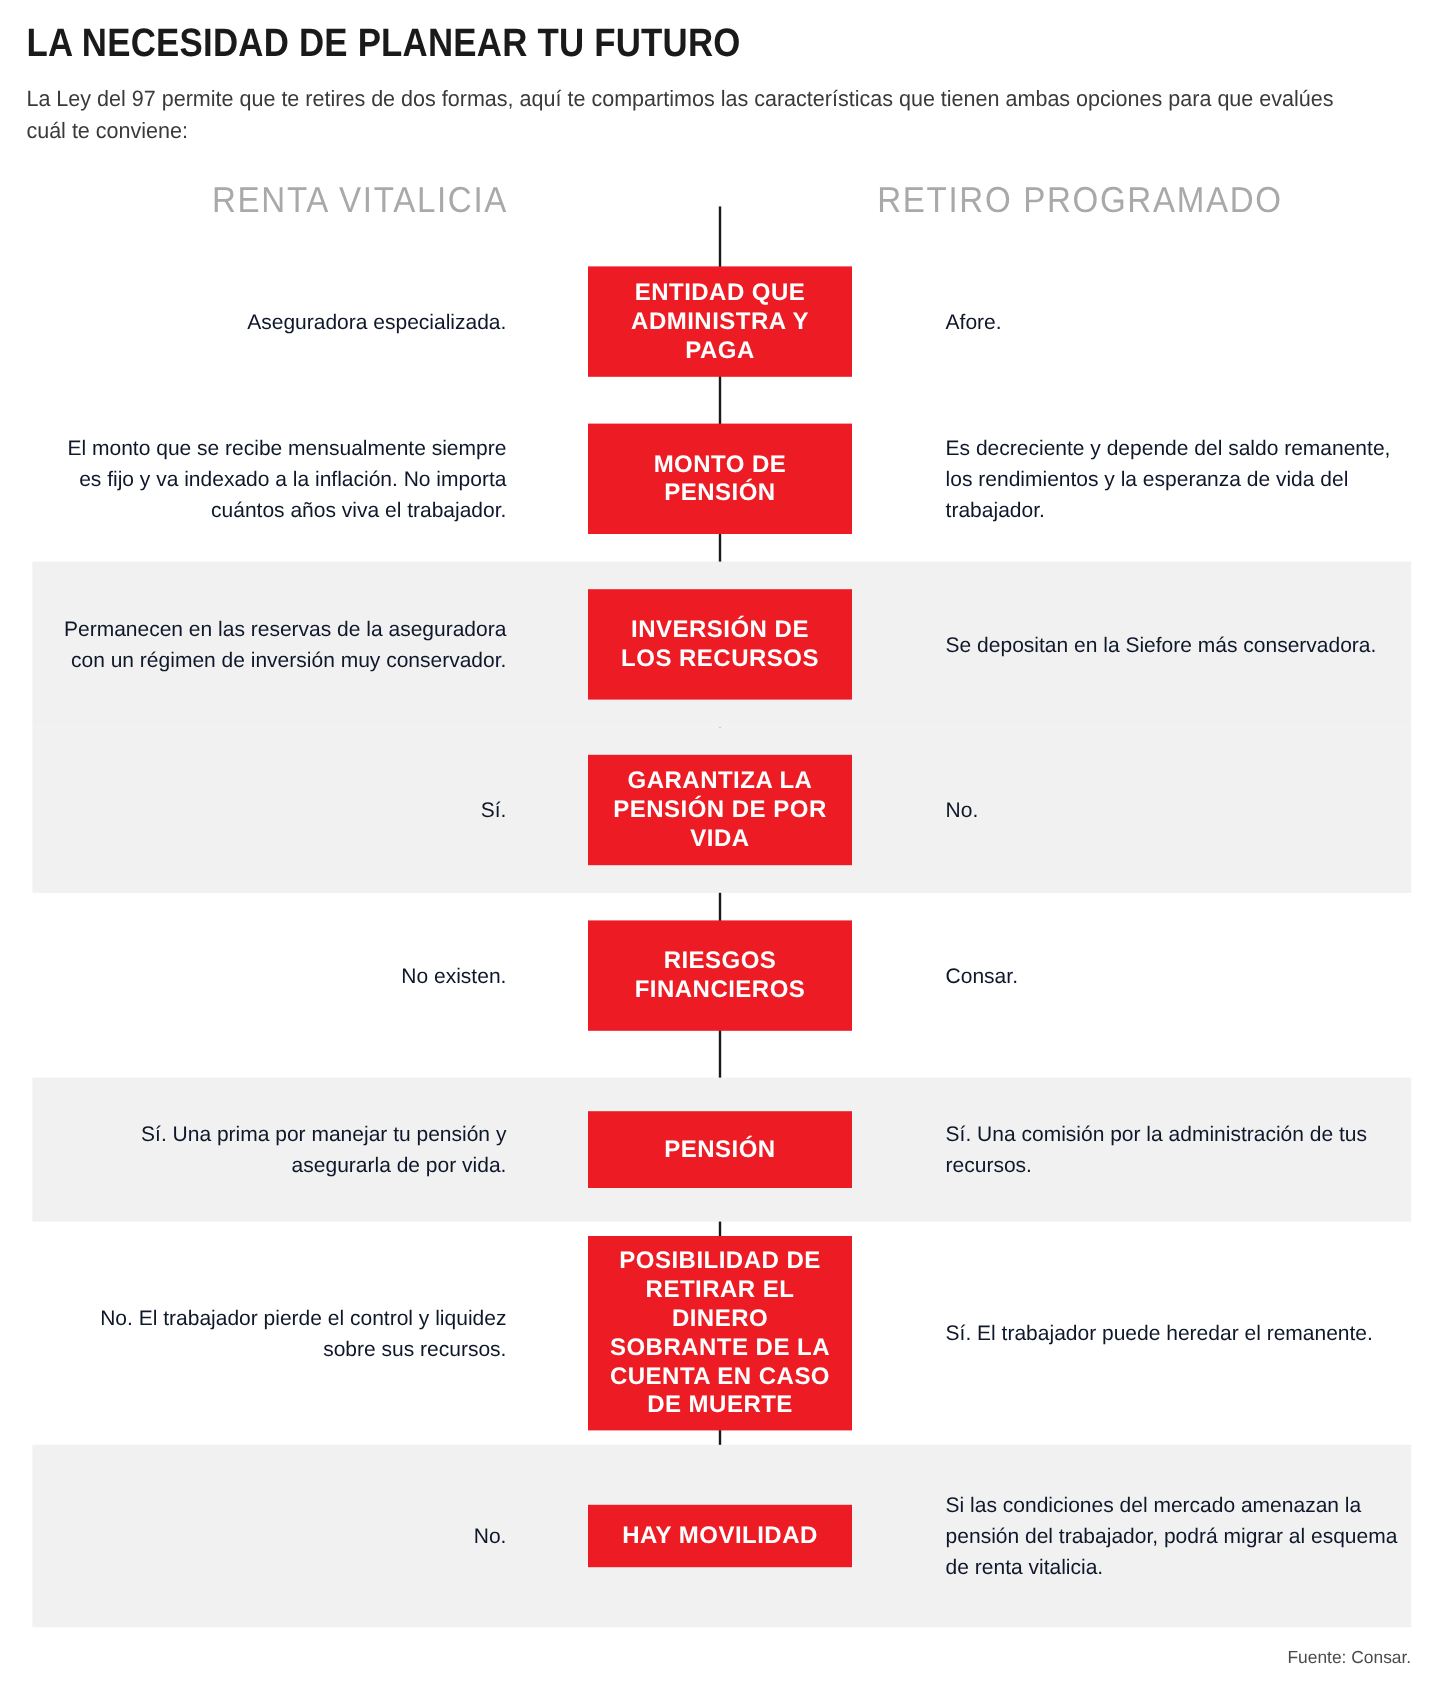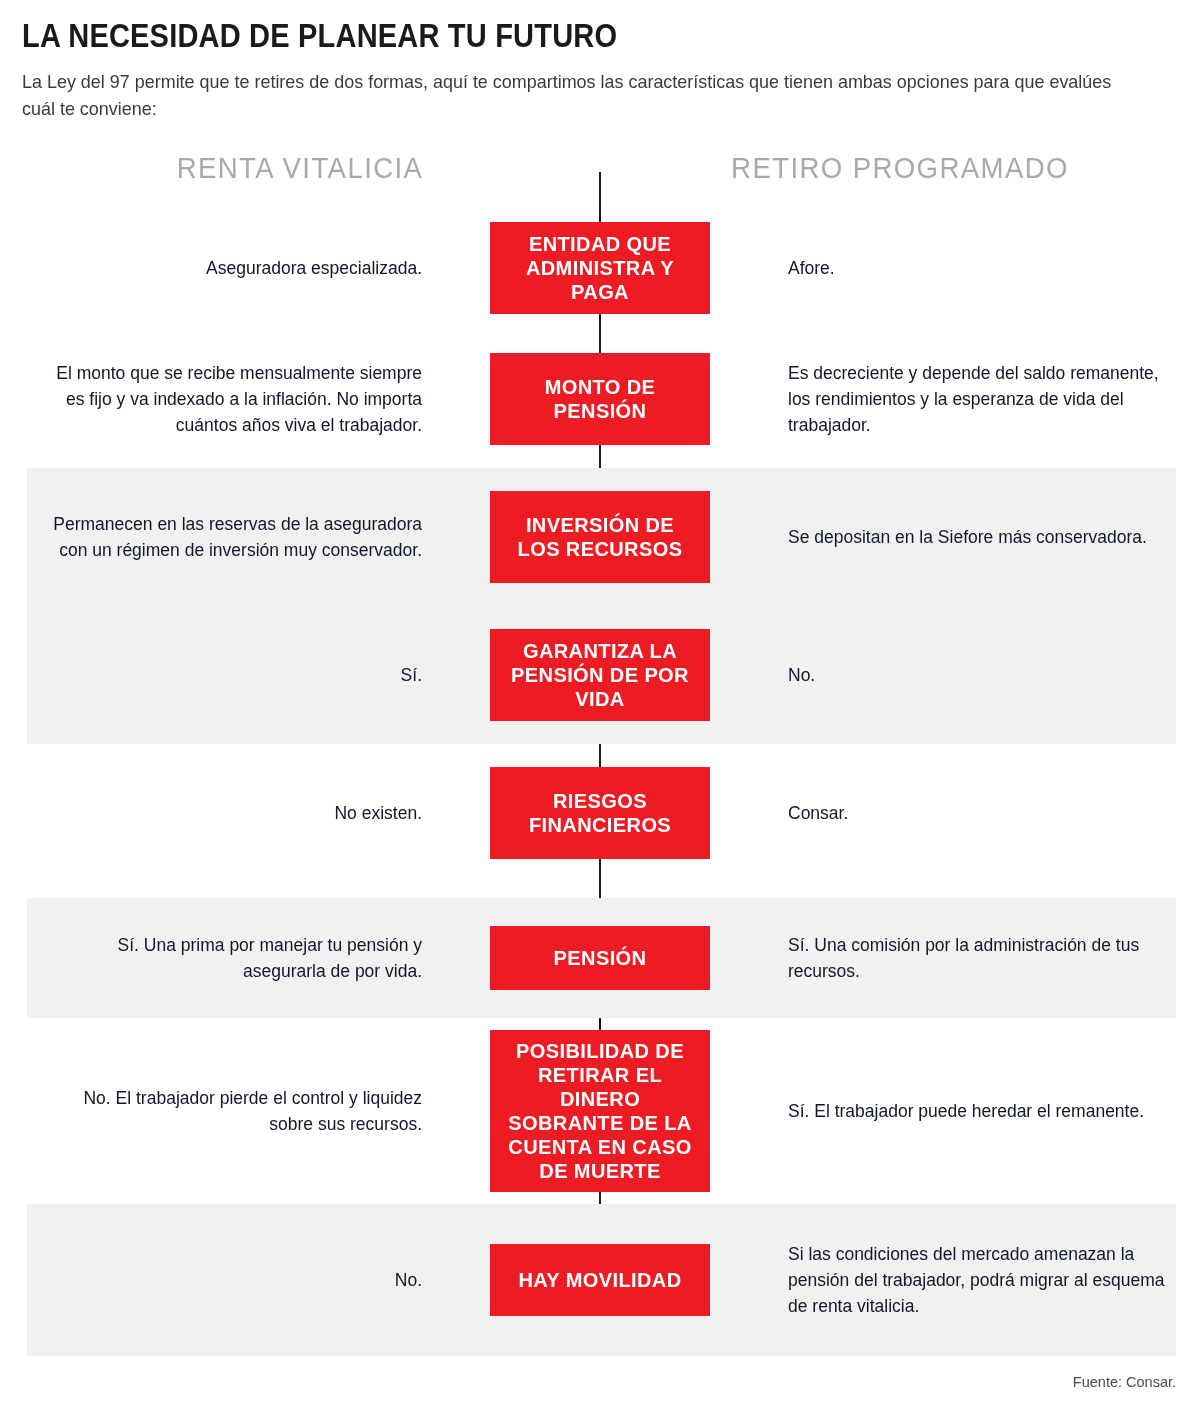--- a/index.html
+++ b/index.html
@@ -233,21 +233,21 @@
 SOBRANTE DE LA
 CUENTA EN CASO
 DE MUERTE</span>
           </div>
         </div>
         <div class="cell right">Sí. El trabajador puede heredar el remanente.</div>
       </div>
       <div class="row shaded" style="height: 152px;">
         <div class="cell left">No.</div>
         <div class="label-wrap">
-          <div class="label-box" style="height: 72px;">
+          <div class="label-box" style="height: 52px;">
             <span>HAY MOVILIDAD</span>
           </div>
         </div>
         <div class="cell right">Si las condiciones del mercado amenazan la pensión del trabajador, podrá migrar al esquema de renta vitalicia.</div>
       </div>
     </div>
 </div>
 
 <div class="footer">Fuente: Consar.</div>
 

